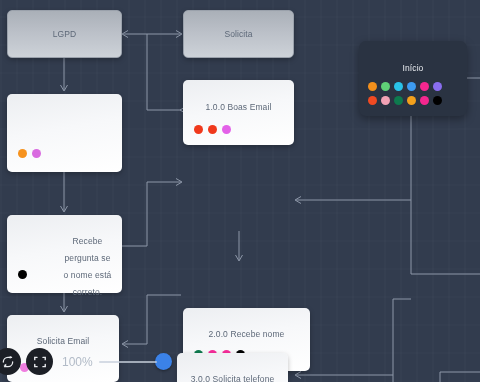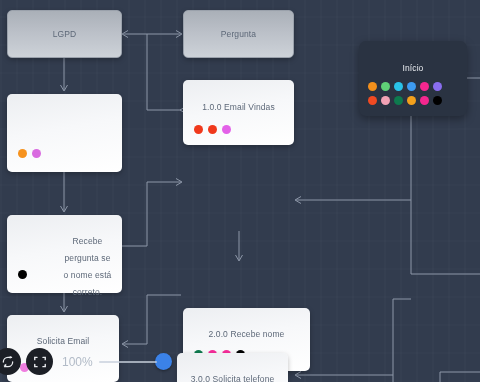--- a/index.html
+++ b/index.html
@@ -127,32 +127,32 @@
     <path d="M301 371.5 L295 375 L301 378.5"></path>
 
     <path d="M480 372 L440 372 L440 382"></path>
   </svg>
 
   <div class="node grey" style="left:7px;top:10px;width:115px;height:48px;">
     <div class="title" style="top:17px;">LGPD</div>
   </div>
 
   <div class="node grey" style="left:183px;top:10px;width:111px;height:48px;">
-    <div class="title" style="top:17px;">Pergunta</div>
+    <div class="title" style="top:17px;">Solicita</div>
   </div>
 
   <div class="node light" style="left:7px;top:94px;width:115px;height:78px;">
     <div class="dots" style="left:11px;bottom:14px;">
       <span class="dot" style="background:#f6921e"></span>
       <span class="dot" style="background:#d96ae0"></span>
     </div>
   </div>
 
   <div class="node light" style="left:183px;top:80px;width:111px;height:65px;">
-    <div class="title" style="top:21px;">1.0.0 Email Vindas</div>
+    <div class="title" style="top:21px;">1.0.0 Boas Email</div>
     <div class="dots" style="left:11px;bottom:11px;">
       <span class="dot" style="background:#f0391c"></span>
       <span class="dot" style="background:#f0391c"></span>
       <span class="dot" style="background:#e361e8"></span>
     </div>
   </div>
 
 
   <div class="node light" style="left:7px;top:215px;width:115px;height:78px;">
     <div class="title two" style="top:18px;padding:0 8px;margin-left:46px;">Recebe pergunta se o nome está correto.</div>

